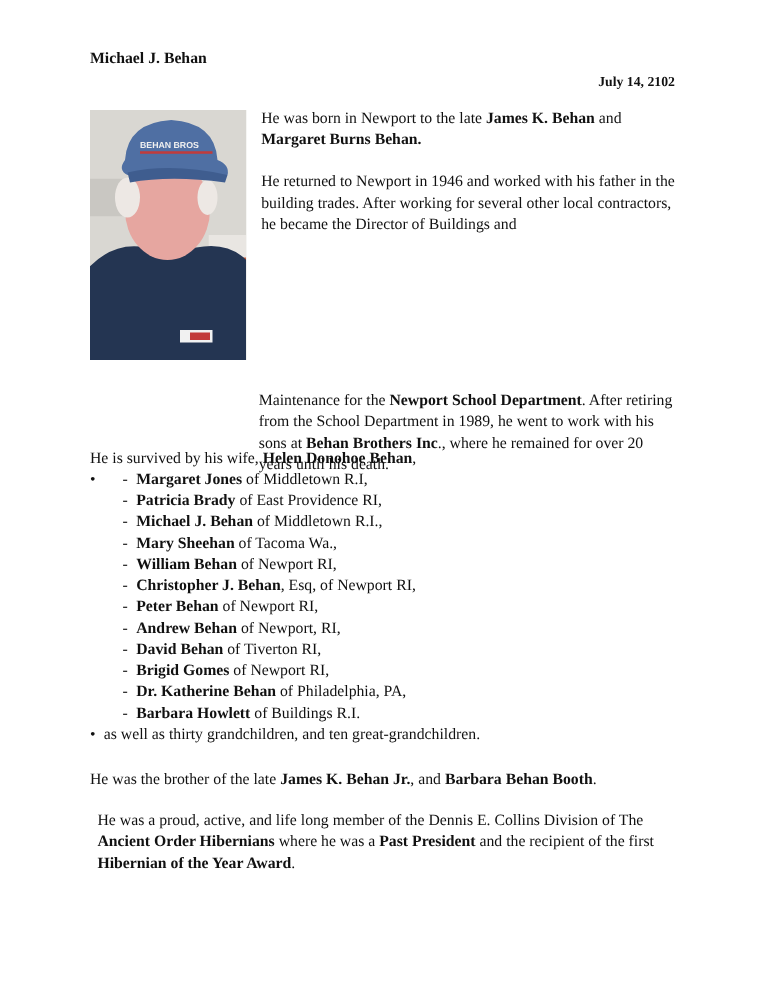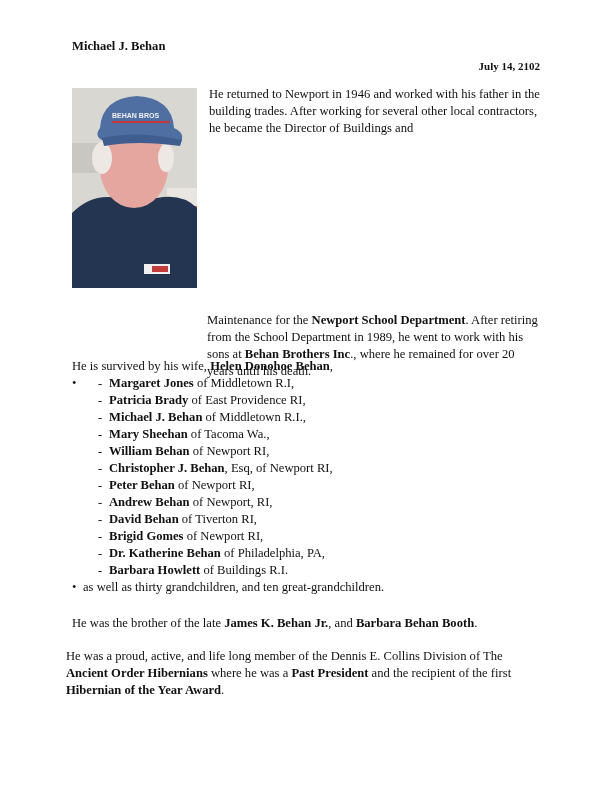--- a/index.html
+++ b/index.html
@@ -25,21 +25,21 @@
 
     .survived { position: absolute; left: 72px; top: 358px; width: 470px; }
     .bullets { list-style: none; margin: 0; padding: 0; }
     .bullets > li { position: relative; padding-left: 11px; }
     .bullets > li .dot { position: absolute; left: 0; top: 0; }
     .kids { list-style: none; margin: 0; padding: 0 0 0 15px; }
     .kids li { position: relative; padding-left: 11px; }
     .kids li .dash { position: absolute; left: 0; top: 0; }
 
     .brother { position: absolute; left: 72px; top: 615px; width: 470px; }
-    .member { position: absolute; left: 66px; top: 648px; width: 475px; }
+    .member { position: absolute; left: 78px; top: 648px; width: 475px; }
   </style>
 </head>
 <body>
 
 <div class="header-left">Michael J. Behan</div>
 <div class="header-right">July 14, 2102</div>
 
 <div class="photo" title="Portrait of Michael J. Behan wearing a blue Behan Bros cap and navy sweatshirt">
   <svg width="125" height="200" viewBox="0 0 125 200" xmlns="http://www.w3.org/2000/svg">
     <rect x="0" y="0" width="125" height="200" fill="#d9d7d2"></rect>
@@ -53,20 +53,21 @@
     <path d="M28 40 Q30 10 65 8 Q100 10 102 40 Q112 44 110 52 L30 52 Q22 48 28 40 Z" fill="#4f6fa3"></path>
     <path d="M30 50 Q65 42 110 52 L108 58 Q65 52 32 58 Z" fill="#3f5d8f"></path>
     <text x="40" y="30" font-family="Liberation Sans, sans-serif" font-size="7" font-weight="bold" fill="#f0f0f0">BEHAN BROS</text>
     <rect x="40" y="33" width="58" height="2" fill="#c23b3b"></rect>
     <rect x="72" y="176" width="26" height="10" fill="#f1f1f1"></rect>
     <rect x="80" y="178" width="16" height="6" fill="#c23b3b"></rect>
   </svg>
 </div>
 
 <div class="intro">
+  <p><span>He was born in Newport to the late </span><b>James K. Behan</b><span> and </span><b>Margaret Burns Behan.</b></p>
   <p style="margin-bottom:0"><span>He returned to Newport in 1946 and worked with his father in the building trades. After working for several other local contractors, he became the Director of Buildings and</span></p>
 </div>
 
 <div class="wrap-block">
   <div class="first"><span>Maintenance for the </span><b>Newport School Department</b><span>. After retiring from the School Department in 1989, he went to work with his sons at </span><b>Behan Brothers Inc</b><span>., where he remained for over 20 years until his death.</span></div>
 </div>
 
 <div class="survived">
   <div><span>He is survived by his wife, </span><b>Helen Donohoe Behan</b><span>,</span></div>
   <ul class="bullets">

